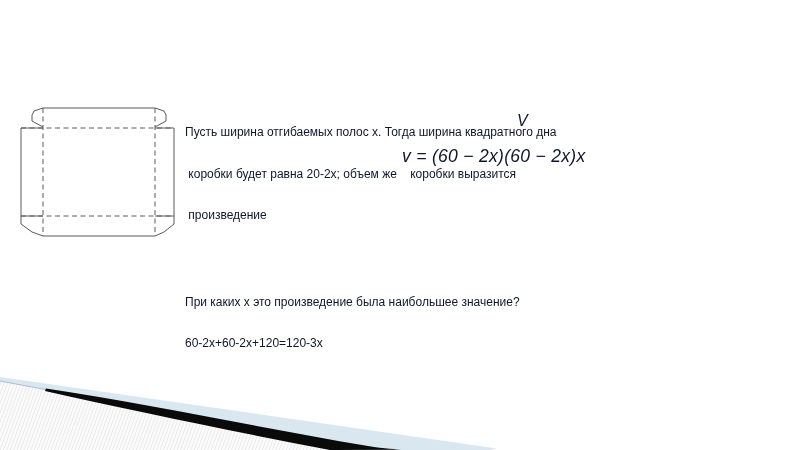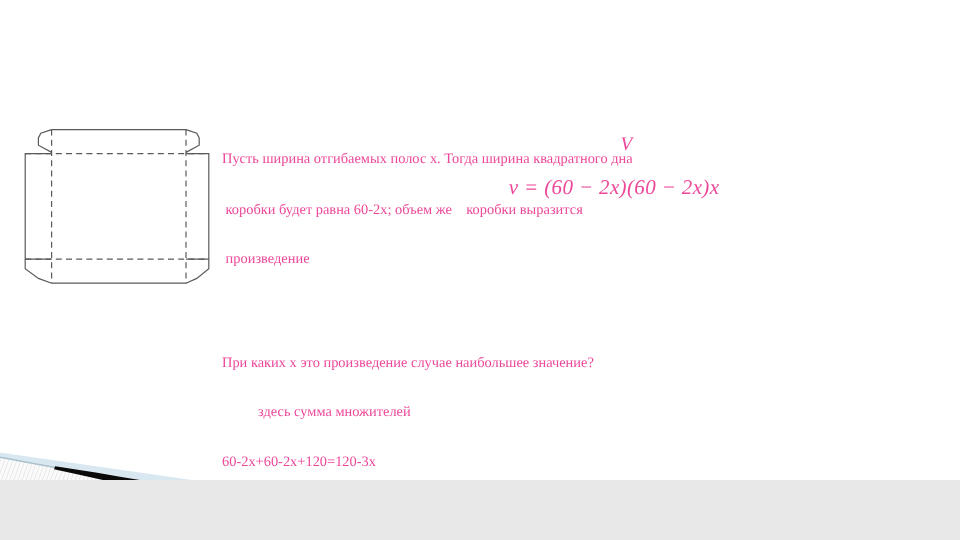--- a/index.html
+++ b/index.html
@@ -1,30 +1,30 @@
 <!DOCTYPE html>
 <html><head>
 <meta charset="utf-8">
 <style>
   html,body{margin:0;padding:0;background:#e8e8e8;}
   .slide{
-    position:relative;width:800px;height:400px;background:#ffffff;overflow:hidden;
-    font-family:Liberation Serif, serif;color:#ec4899;
+    position:relative;width:800px;height:450px;background:#ffffff;overflow:hidden;
+    font-family:Liberation Sans, sans-serif;color:#0f172a;
   }
   
   .textblock{
     position:absolute;left:185px;top:99px;width:612px;
     font-size:12px;line-height:13.7px;white-space:pre;
   }
   .tl{height:13.7px;}
   .sp{height:19px;}
   .in1{padding-left:30px;}
   
   .formula{
-    position:absolute;left:424px;top:146px;
+    position:absolute;left:402px;top:146px;
     font-style:italic;font-size:17.5px;letter-spacing:.3px;white-space:pre;
   }
   .vsym{
     position:absolute;left:517px;top:112px;
     font-style:italic;font-size:16px;
   }
   
   .net{position:absolute;left:10px;top:88px;}
   .decor{position:absolute;left:0;top:0;}
 </style>
@@ -49,25 +49,24 @@
     <path d="M33,40 L11,40 L11,128 L33,128"></path>
     <path d="M145,40 L164,40 L164,128 L145,128"></path>
 
     <path d="M33,148 H145"></path>
     <path d="M11,128 L11,136 L22,144 L33,148"></path>
     <path d="M164,128 L164,136 L154,144 L145,148"></path>
   </svg>
 
   <div class="textblock">
     <div class="tl">Пусть ширина отгибаемых полос х. Тогда ширина квадратного дна</div>
-    <div class="tl"> коробки будет равна 60-2х; объем же    коробки выразится</div>
+    <div class="tl"> коробки будет равна 20-2х; объем же    коробки выразится</div>
     <div class="tl"> произведение</div>
     <div class="sp"></div>
-    <div class="tl">При каких х это произведение случае наибольшее значение?</div>
-    <div class="tl in1">здесь сумма множителей</div>
+    <div class="tl">При каких х это произведение была наибольшее значение?</div>
     <div class="tl">60-2х+60-2х+120=120-3х</div>
     
     
     
     
     
     
     
     
     

